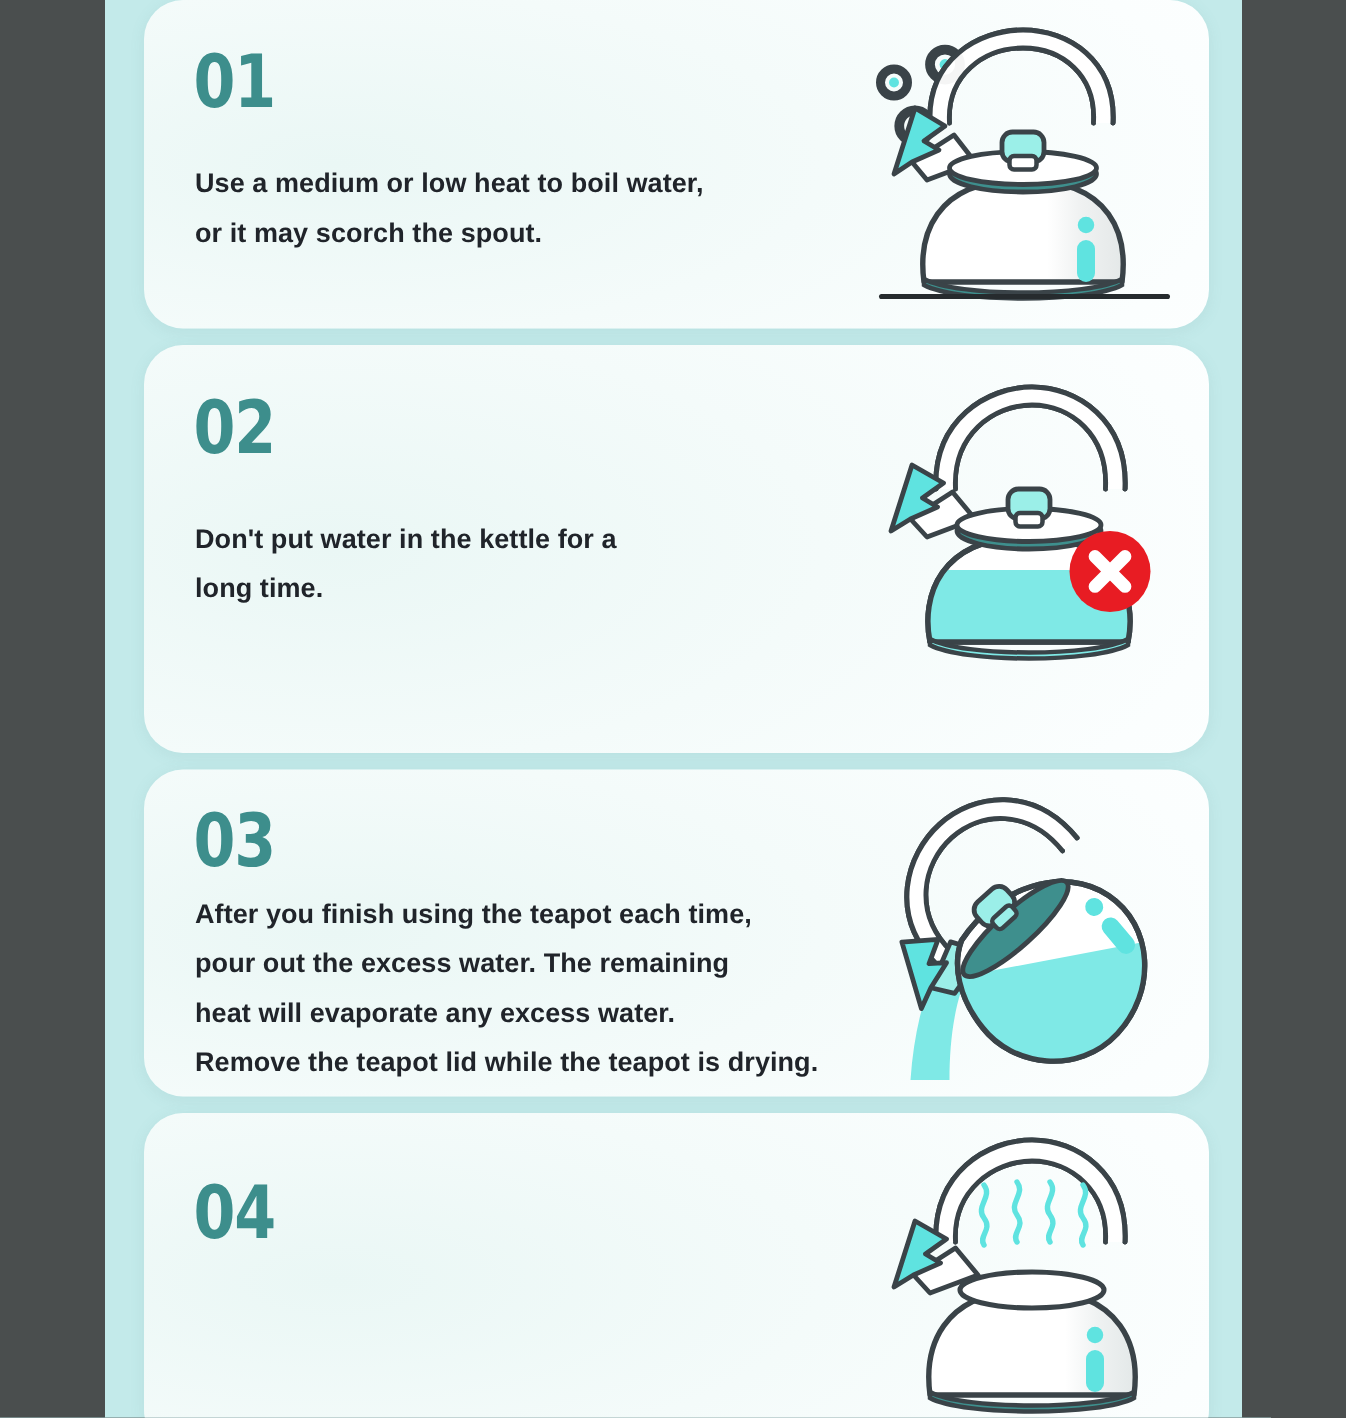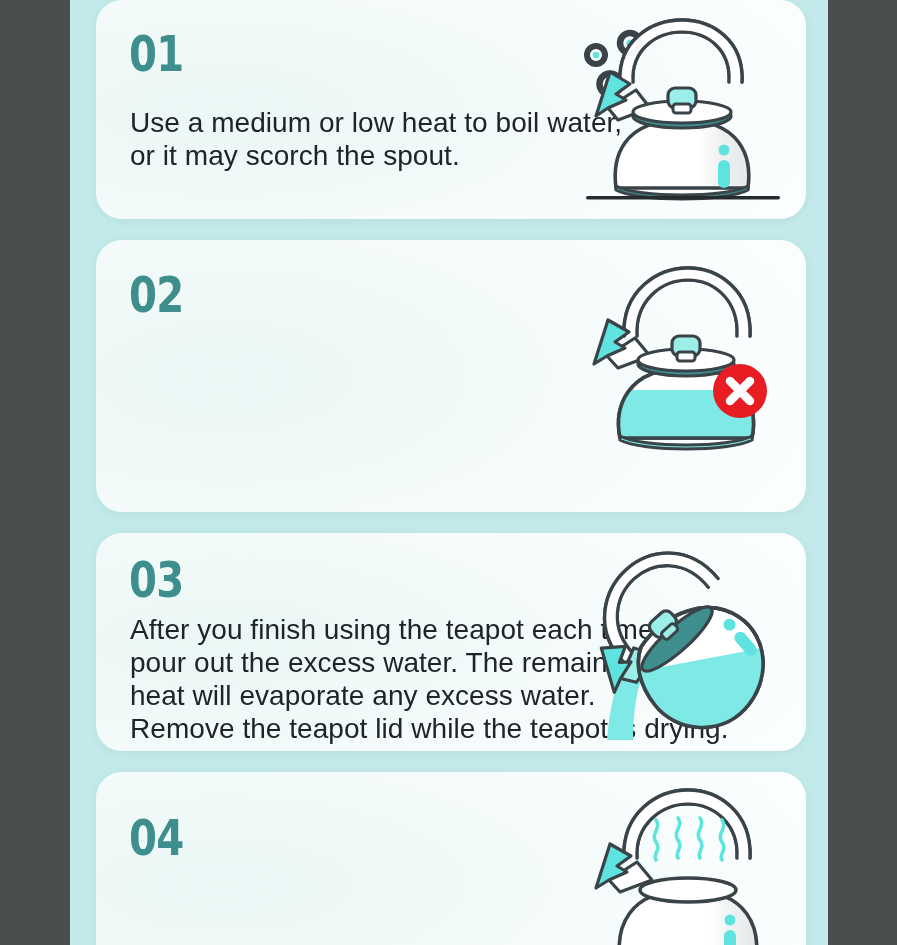--- a/index.html
+++ b/index.html
@@ -44,21 +44,21 @@
   }
 
   .card {
     position: relative;
     width: 710px;
     border-radius: 26px;
     background:
       radial-gradient(120% 140% at 18% 50%, #eaf7f5 0%, #f4fbfa 38%, #fbfefe 70%, #ffffff 100%);
     box-shadow: 0 2px 10px rgba(90,140,140,0.10);
     overflow: hidden;
-    margin-bottom: 21px;
+    margin-bottom: 11px;
   }
 
   .card-01 { height: 219px; }
   .card-02 { height: 272px; }
   .card-03 { height: 218px; }
   .card-04 { height: 224px; }
 
   .card-num {
     position: absolute;
     left: 33px;
@@ -68,25 +68,26 @@
     letter-spacing: -1px;
     color: #3d8e8c;
     transform: scaleX(0.82);
     transform-origin: left center;
     line-height: 1;
   }
 
   .card-text {
     position: absolute;
     left: 34px;
-    font-size: 28px;
+    font-size: 18px;
     line-height: 33px;
     color: #20242a;
     letter-spacing: 0.05px;
     white-space: pre-line;
+    font-weight: bold;
   }
 
   
   .card-01 .card-num  { top: 30px; }
   .card-01 .card-text { top: 106px; }
 
   .card-02 .card-num  { top: 31px; }
   .card-02 .card-text { top: 113px; }
 
   .card-03 .card-num  { top: 23px; }
@@ -164,20 +165,22 @@
         <circle cx="146" cy="142" r="5.5" fill="#5fe3e0"></circle>
         <rect x="140" y="152" width="12" height="28" rx="6" fill="#5fe3e0"></rect>
 
         <rect x="8" y="188" width="194" height="3.4" rx="1.7" fill="#262b2e"></rect>
       </svg>
     </div>
   </div>
 
   <div class="card card-02">
     <div class="card-num">02</div>
+    <div class="card-text">Don't put water in the kettle for a
+long time.</div>
 
     <div class="art art-02">
       <svg width="210" height="208" viewBox="0 0 210 208">
         <defs>
           <clipPath id="bodyClip2">
             <path d="M40 188 C34 158 46 118 106 118 C166 118 178 158 172 188 Z"></path>
           </clipPath>
         </defs>
 
         <path d="M44 86 C42 40 78 18 108 18 C138 18 172 40 170 86" fill="none" stroke="#3a4348" stroke-width="3.4" stroke-linecap="round"></path>

